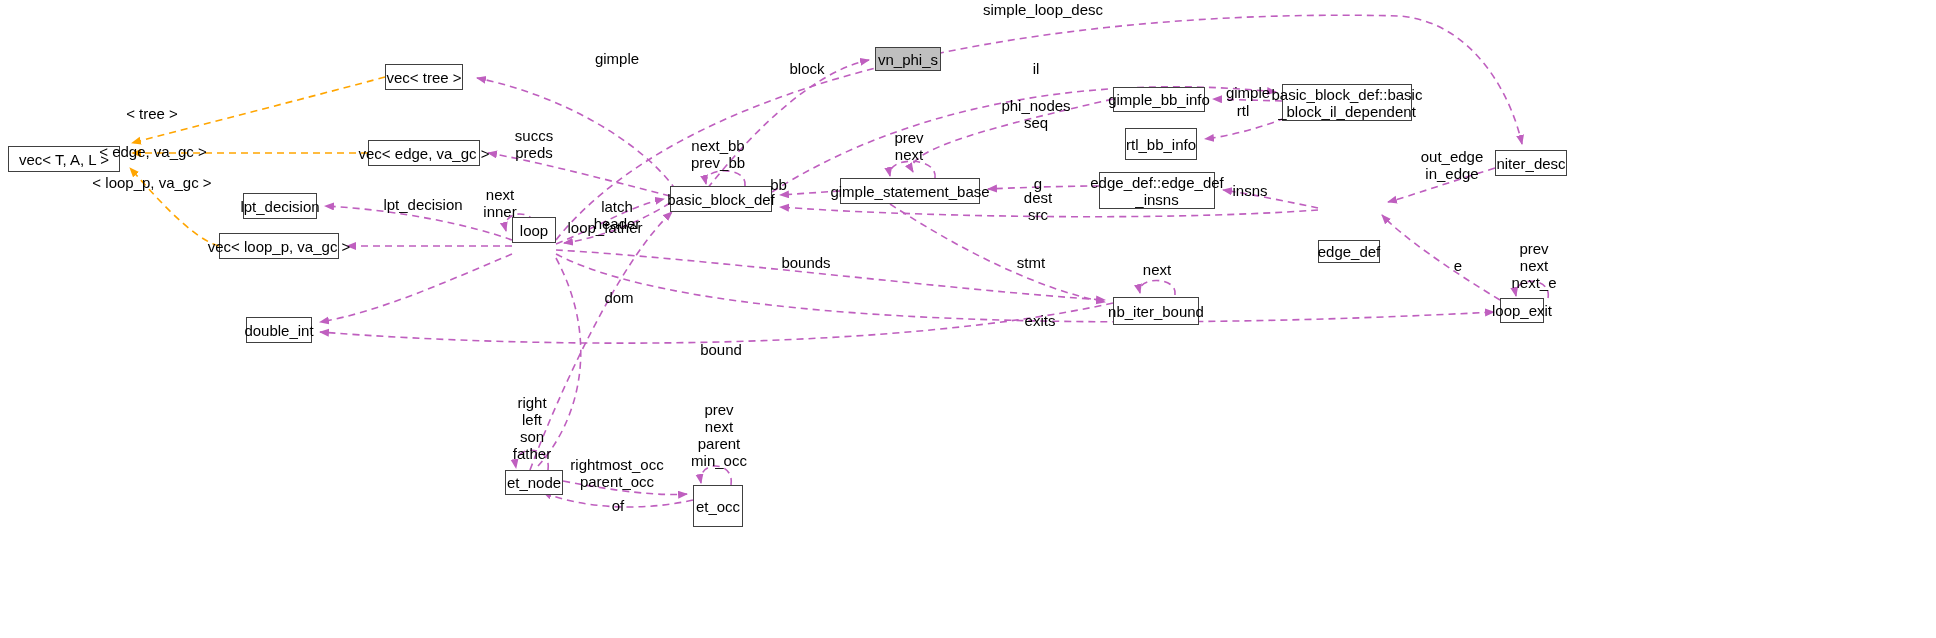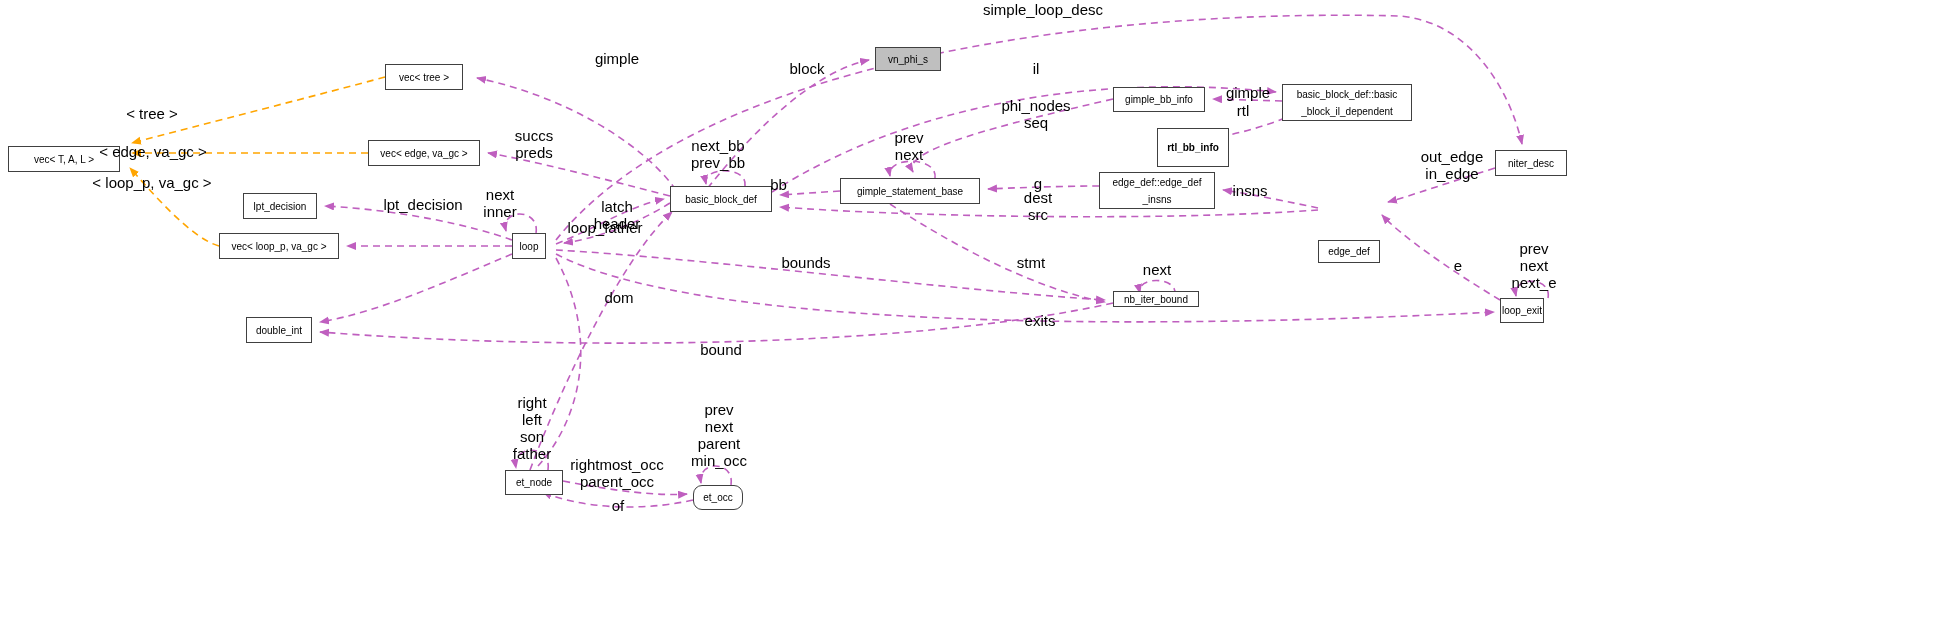--- a/index.html
+++ b/index.html
@@ -22,21 +22,21 @@
     width: 1936px;
     height: 638px;
     pointer-events: none;
   }
   .node {
     position: absolute;
     box-sizing: border-box;
     border: 1.4px solid #404040;
     background: #ffffff;
     color: #000000;
-    font-size: 10px;
+    font-size: 15px;
     line-height: 17px;
     text-align: center;
     display: flex;
     align-items: center;
     justify-content: center;
     white-space: pre;
     padding: 2px 6px;
   }
   .node.highlight {
     background: #bfbfbf;
@@ -144,37 +144,37 @@
 
       <path d="M556,258 C600,340 580,420 538,466"></path>
     </g>
   </svg>
 
   <div class="node" style="left:8px;   top:146px; width:112px; height:26px;">vec&lt; T, A, L &gt;</div>
   <div class="node" style="left:385px; top:64px;  width:78px;  height:26px;">vec&lt; tree &gt;</div>
   <div class="node" style="left:368px; top:140px; width:112px; height:26px;">vec&lt; edge, va_gc &gt;</div>
   <div class="node" style="left:243px; top:193px; width:74px;  height:26px;">lpt_decision</div>
   <div class="node" style="left:219px; top:233px; width:120px; height:26px;">vec&lt; loop_p, va_gc &gt;</div>
-  <div class="node" style="left:512px; top:233px; width:34px;  height:26px;">loop</div>
+  <div class="node" style="left:512px; top:217px; width:44px;  height:26px;">loop</div>
   <div class="node" style="left:246px; top:317px; width:66px;  height:26px;">double_int</div>
   <div class="node" style="left:670px; top:186px; width:102px; height:26px;">basic_block_def</div>
   <div class="node highlight" style="left:875px; top:47px; width:66px; height:24px;">vn_phi_s</div>
   <div class="node" style="left:840px; top:178px; width:140px; height:26px;">gimple_statement_base</div>
   <div class="node" style="left:1113px;top:87px;  width:92px;  height:25px;">gimple_bb_info</div>
-  <div class="node" style="left:1157px;top:128px; width:72px;  height:39px;font-weight:bold;">rtl_bb_info</div>
+  <div class="node" style="left:1125px;top:128px; width:72px;  height:32px;">rtl_bb_info</div>
   <div class="node" style="left:1099px;top:172px; width:116px; height:37px;">edge_def::edge_def
 _insns</div>
   <div class="node" style="left:1282px;top:84px;  width:130px; height:37px;">basic_block_def::basic
 _block_il_dependent</div>
   <div class="node" style="left:1495px;top:150px; width:72px;  height:26px;">niter_desc</div>
   <div class="node" style="left:1318px;top:200px; width:62px;  height:23px;margin-top:40px;">edge_def</div>
-  <div class="node" style="left:1113px;top:291px; width:86px;  height:16px;">nb_iter_bound</div>
+  <div class="node" style="left:1113px;top:297px; width:86px;  height:28px;">nb_iter_bound</div>
   <div class="node" style="left:1500px;top:298px; width:44px;  height:25px;">loop_exit</div>
   <div class="node" style="left:505px; top:470px; width:58px;  height:25px;">et_node</div>
-  <div class="node" style="left:693px; top:485px; width:50px;  height:25px;border-radius:9px;">et_occ</div>
+  <div class="node" style="left:693px; top:485px; width:50px;  height:42px;">et_occ</div>
 
   <div class="edge-label" style="left:152px;  top:113px;">&lt; tree &gt;</div>
   <div class="edge-label" style="left:153px;  top:151px;">&lt; edge, va_gc &gt;</div>
   <div class="edge-label" style="left:152px;  top:182px;">&lt; loop_p, va_gc &gt;</div>
   <div class="edge-label" style="left:617px;  top:58px;">gimple</div>
   <div class="edge-label" style="left:807px;  top:68px;">block</div>
   <div class="edge-label" style="left:1043px; top:9px;">simple_loop_desc</div>
   <div class="edge-label" style="left:1036px; top:68px;">il</div>
   <div class="edge-label" style="left:1248px; top:92px;">gimple</div>
   <div class="edge-label" style="left:1243px; top:110px;">rtl</div>

